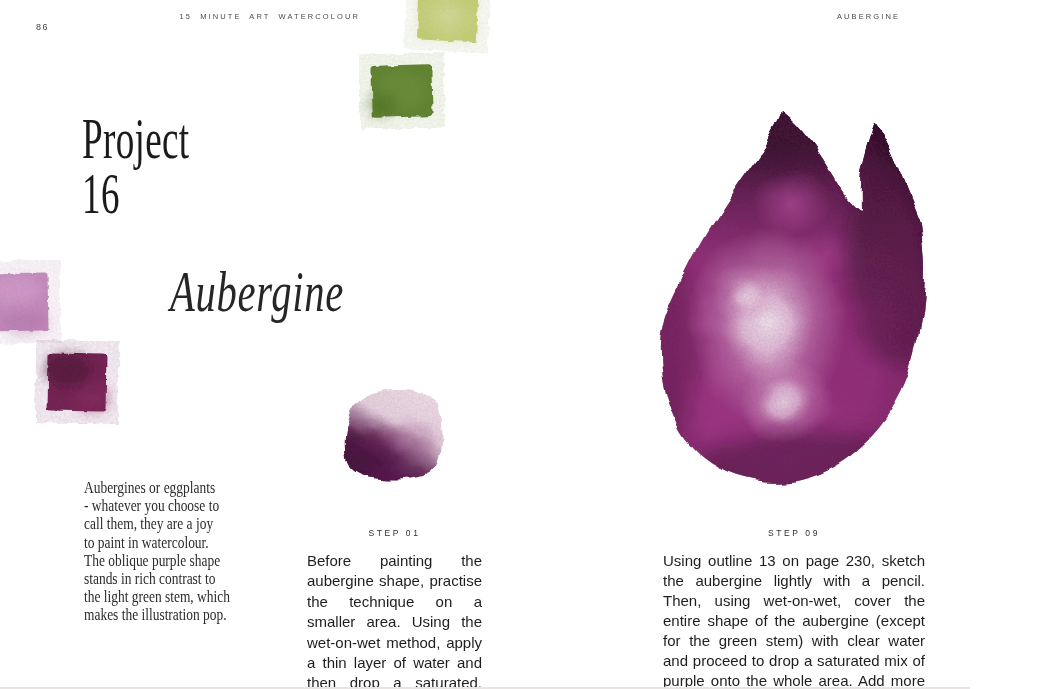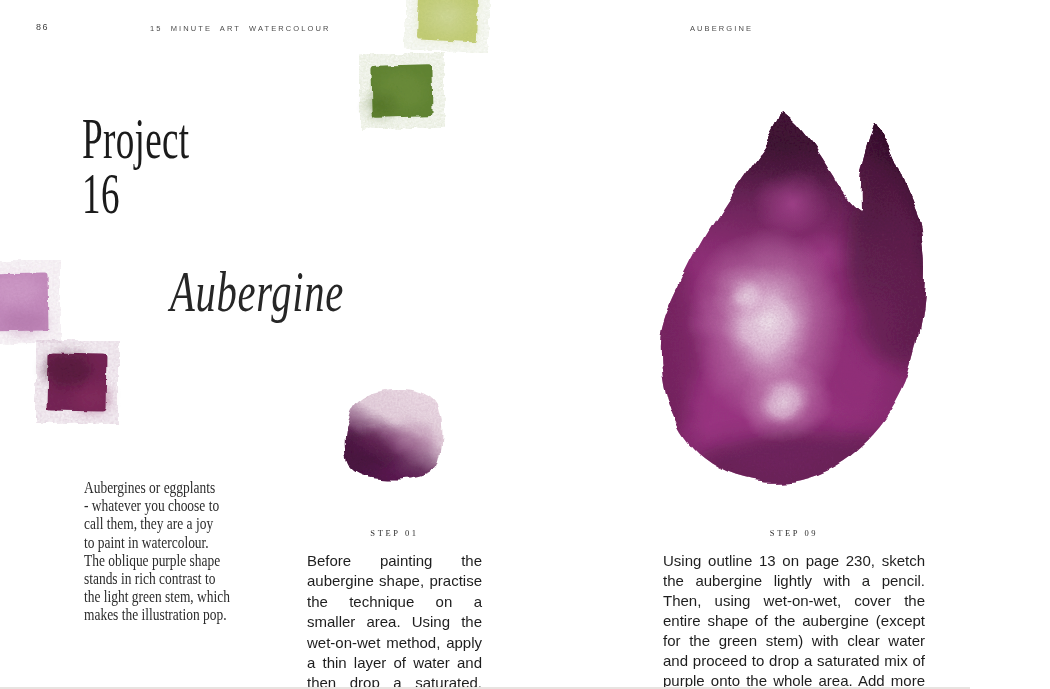--- a/index.html
+++ b/index.html
@@ -9,21 +9,21 @@
     border-bottom:2px solid #e7e4e1;
     padding-left:20px;
   }
   .pagenum{
     position:absolute;top:22px;font-family:"Liberation Sans",sans-serif;
     font-size:9px;letter-spacing:1.4px;color:#3f3f3f;
   }
   .pagenum.left{left:36px;}
   .pagenum.right{left:997px;text-align:right;}
   .running-head{
-    position:absolute;top:24px;width:210px;text-align:left;
+    position:absolute;top:12px;width:210px;text-align:right;
     font-family:"Liberation Sans",sans-serif;font-size:7.5px;
     letter-spacing:2.1px;word-spacing:4px;color:#4c4c4c;
   }
   .running-head.left{left:150px;}
   .running-head.right{left:690px;}
   .project-label{
     position:absolute;left:82px;top:112px;font-size:58px;line-height:0.94;
     color:#1b1b1b;white-space:pre-line;transform:scaleX(0.64);
     transform-origin:0 0;letter-spacing:0.5px;
   }
@@ -33,21 +33,21 @@
   }
   .intro{
     position:absolute;left:84px;top:479px;width:230px;font-size:16px;
     line-height:18.2px;color:#2b2b2b;white-space:pre-line;
     transform:scaleX(0.84);transform-origin:0 0;
   }
   .step{position:absolute;}
   .step.one{left:307px;top:528px;width:175px;}
   .step.two{left:663px;top:528px;width:262px;}
   .step-heading{
-    font-family:Liberation Serif, serif;font-size:8.5px;
+    font-family:Liberation Sans, sans-serif;font-size:8.5px;
     letter-spacing:2.6px;color:#2e2e2e;text-align:center;
   }
   .step-body{
     margin-top:13px;font-family:"Liberation Sans",sans-serif;
     font-size:15px;line-height:1.36;text-align:justify;color:#1e1e1e;
   }
   .step.two .step-body{font-size:15px;line-height:1.33;}
   .art{position:absolute;}
   svg{display:block;overflow:visible;}
 </style>

